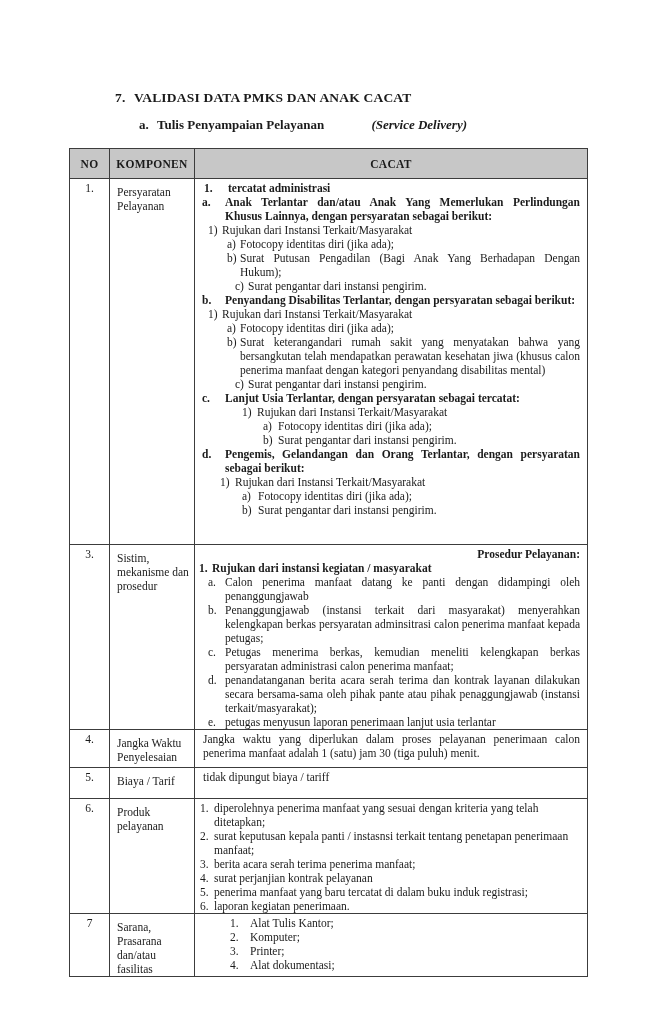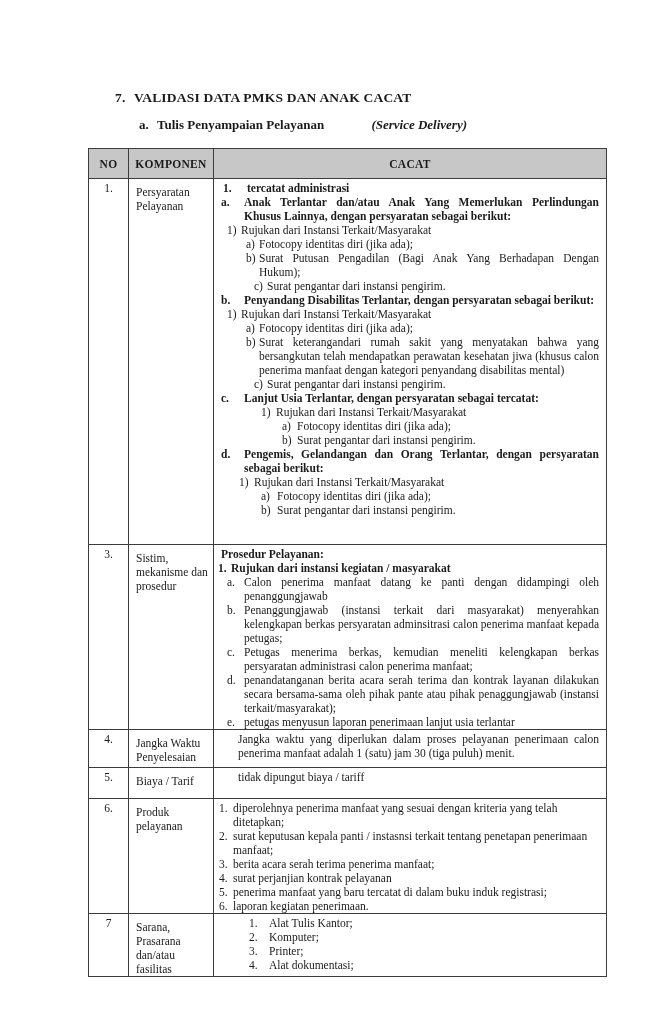--- a/index.html
+++ b/index.html
@@ -12,21 +12,21 @@
     font-size:13.5px; font-weight:bold; letter-spacing:.2px;
   }
   .heading .hm { flex:0 0 19px; }
   .subheading {
     position:absolute; left:139px; top:117px; display:flex;
     font-size:13px; font-weight:bold;
   }
   .subheading .hm { flex:0 0 18px; }
   .subheading .it { font-style:italic;margin-left:44px; }
   table.doc {
-    position:absolute; left:88px; top:148px; width:518px;
+    position:absolute; left:69px; top:148px; width:518px;
     border-collapse:collapse; table-layout:fixed;
     font-size:11.5px; line-height:14px;
   }
   table.doc col.c-no { width:40px; }
   table.doc col.c-komp { width:85px; }
   table.doc col.c-ur { width:393px; }
   table.doc th, table.doc td { border:1px solid #3c3c3c; vertical-align:top; }
   table.doc th {
     background:#c7c7c7; height:29px; text-align:center; vertical-align:middle;
     font-weight:bold; font-size:11.5px; letter-spacing:.3px; padding:0;
@@ -44,26 +44,26 @@
   
   .i-n  { margin-left:5px; }  .i-n  > .m { flex-basis:24px; }
   .i-h  { margin-left:3px; }  .i-h  > .m { flex-basis:23px; }
   .i-1a { margin-left:9px; }  .i-1a > .m { flex-basis:14px; }
   .i-2a { margin-left:28px; } .i-2a > .m { flex-basis:13px; }
   .i-2x { margin-left:36px; } .i-2x > .m { flex-basis:13px; }
   .i-1c { margin-left:43px; } .i-1c > .m { flex-basis:15px; }
   .i-2c { margin-left:64px; } .i-2c > .m { flex-basis:15px; }
   .i-1d { margin-left:21px; } .i-1d > .m { flex-basis:15px; }
   .i-2d { margin-left:43px; } .i-2d > .m { flex-basis:16px; }
-  .p-h  { margin-left:3px; }
+  .p-h  { margin-left:3px;text-align:right; }
   .p-n  { margin-left:0; }    .p-n  > .m { flex-basis:13px; }
   .p-a  { margin-left:9px; }  .p-a  > .m { flex-basis:17px; }
   .p-6  { margin-left:1px; }  .p-6  > .m { flex-basis:14px; }
   .p-7  { margin-left:31px; } .p-7  > .m { flex-basis:20px; }
-  .plain{ margin-left:20px; }
+  .plain{ margin-left:4px; }
 </style>
 </head>
 <body>
 
 <div class="page">
 
   <div class="heading">
     <span class="hm">7.</span>
     <span>VALIDASI DATA PMKS DAN ANAK CACAT</span>
   </div>

